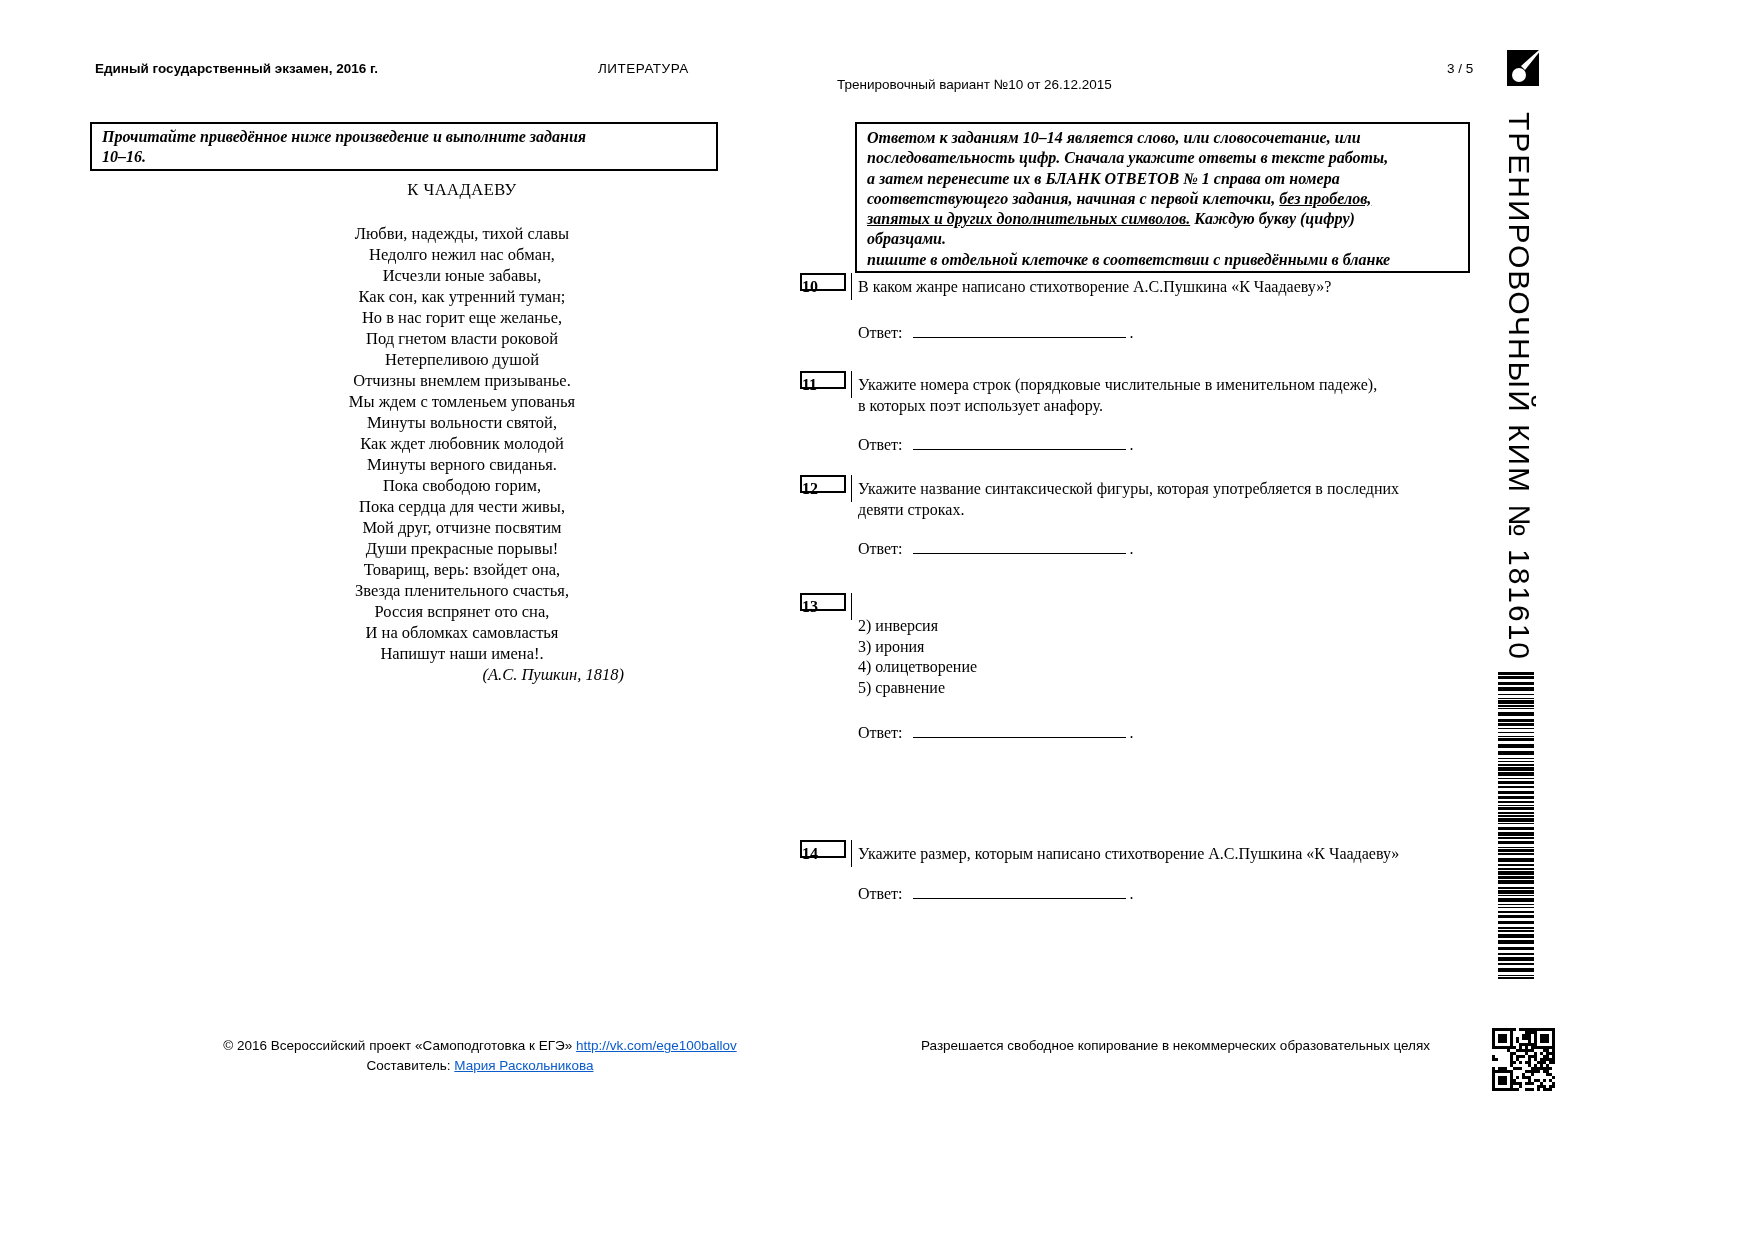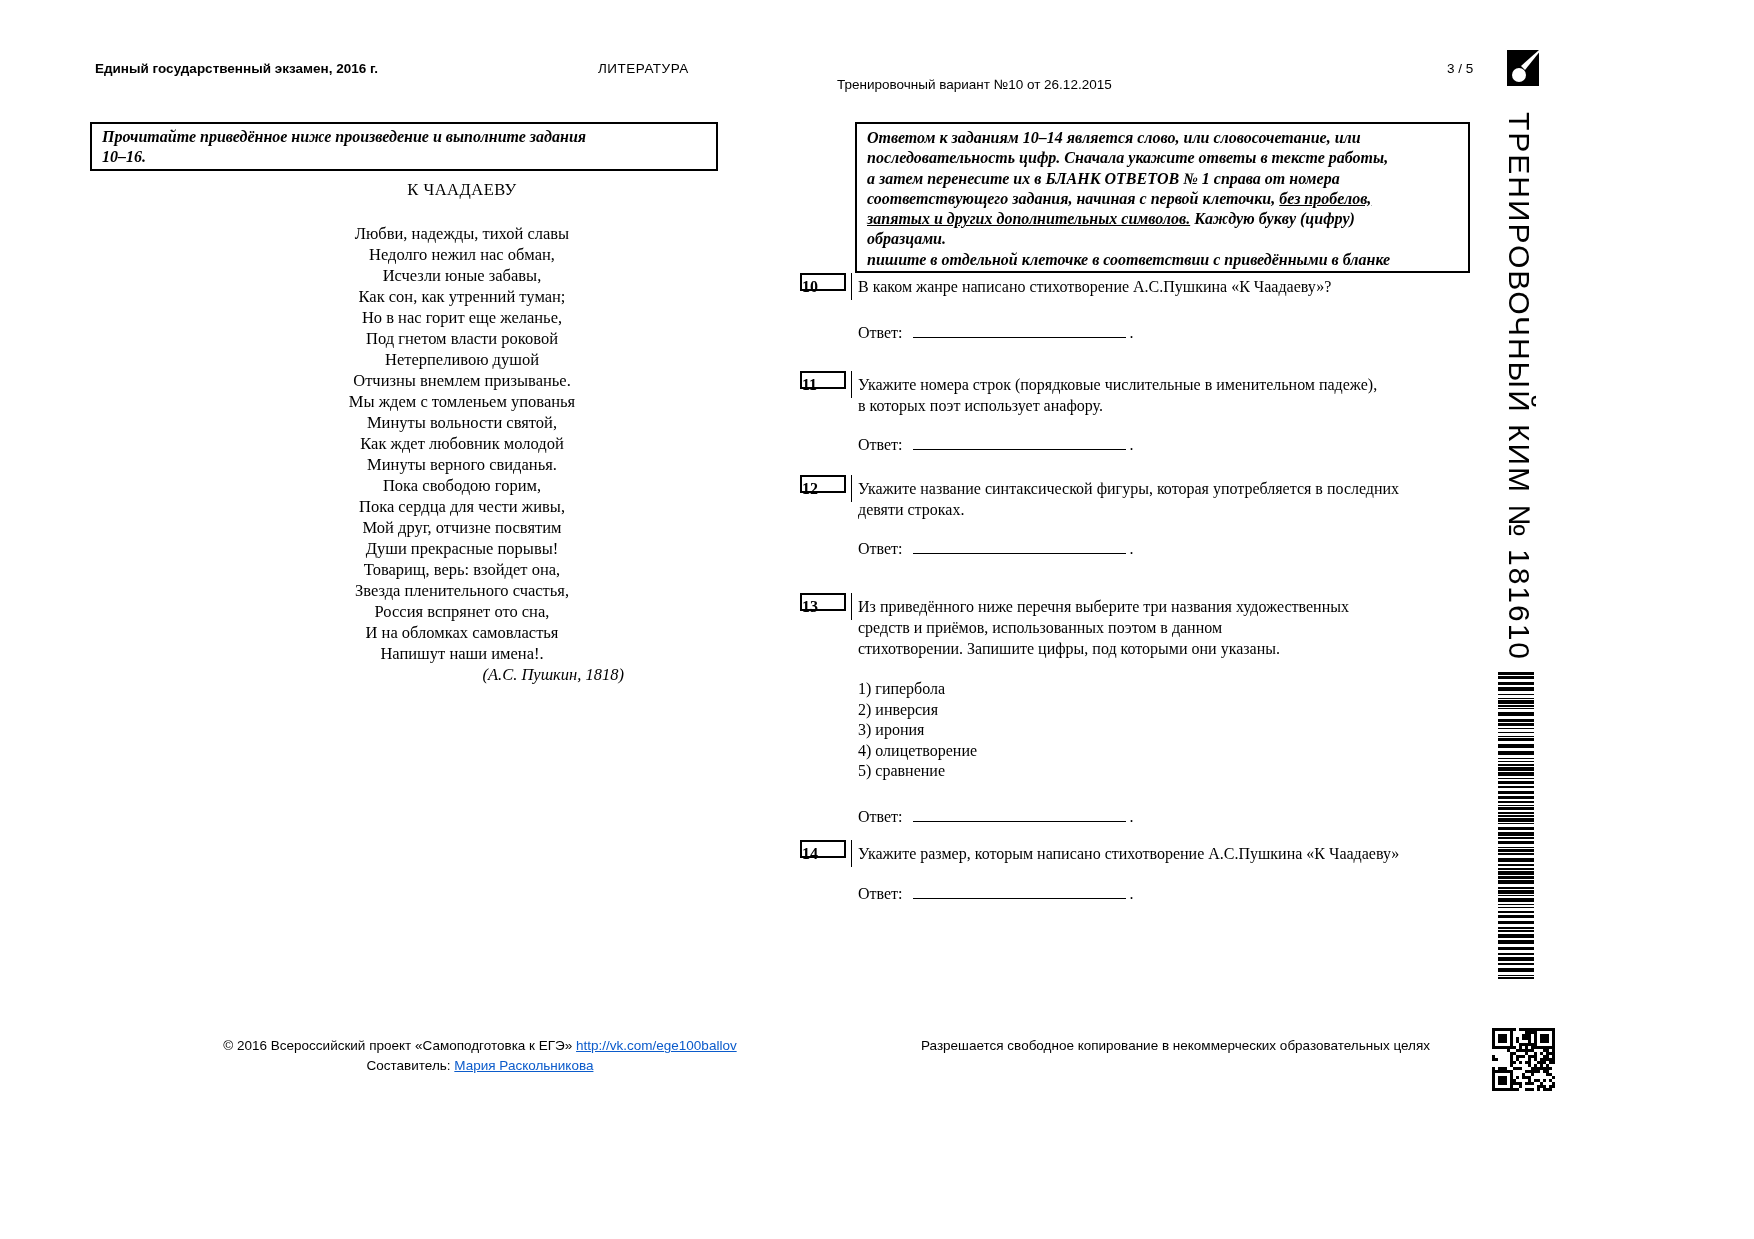--- a/index.html
+++ b/index.html
@@ -492,27 +492,21 @@
         </div>
       <div class="answer-row">
         <span>Ответ:</span><span class="answer-blank"></span><span>.</span>
       </div>
     </div>
   </section>
 
   <section class="q-row q-pos-3">
     <div class="q-num">13</div>
     <div class="q-body">
-      <div class="q-lines">
-          <div>Из приведённого ниже перечня выберите три названия художественных</div>
-          <div>средств и приёмов, использованных поэтом в данном</div>
-          <div>стихотворении. Запишите цифры, под которыми они указаны.</div>
-        </div>
       <div class="q-options">
-          <div>1) гипербола</div>
           <div>2) инверсия</div>
           <div>3) ирония</div>
           <div>4) олицетворение</div>
           <div>5) сравнение</div>
         </div>
       <div class="answer-row">
         <span>Ответ:</span><span class="answer-blank"></span><span>.</span>
       </div>
     </div>
   </section>

